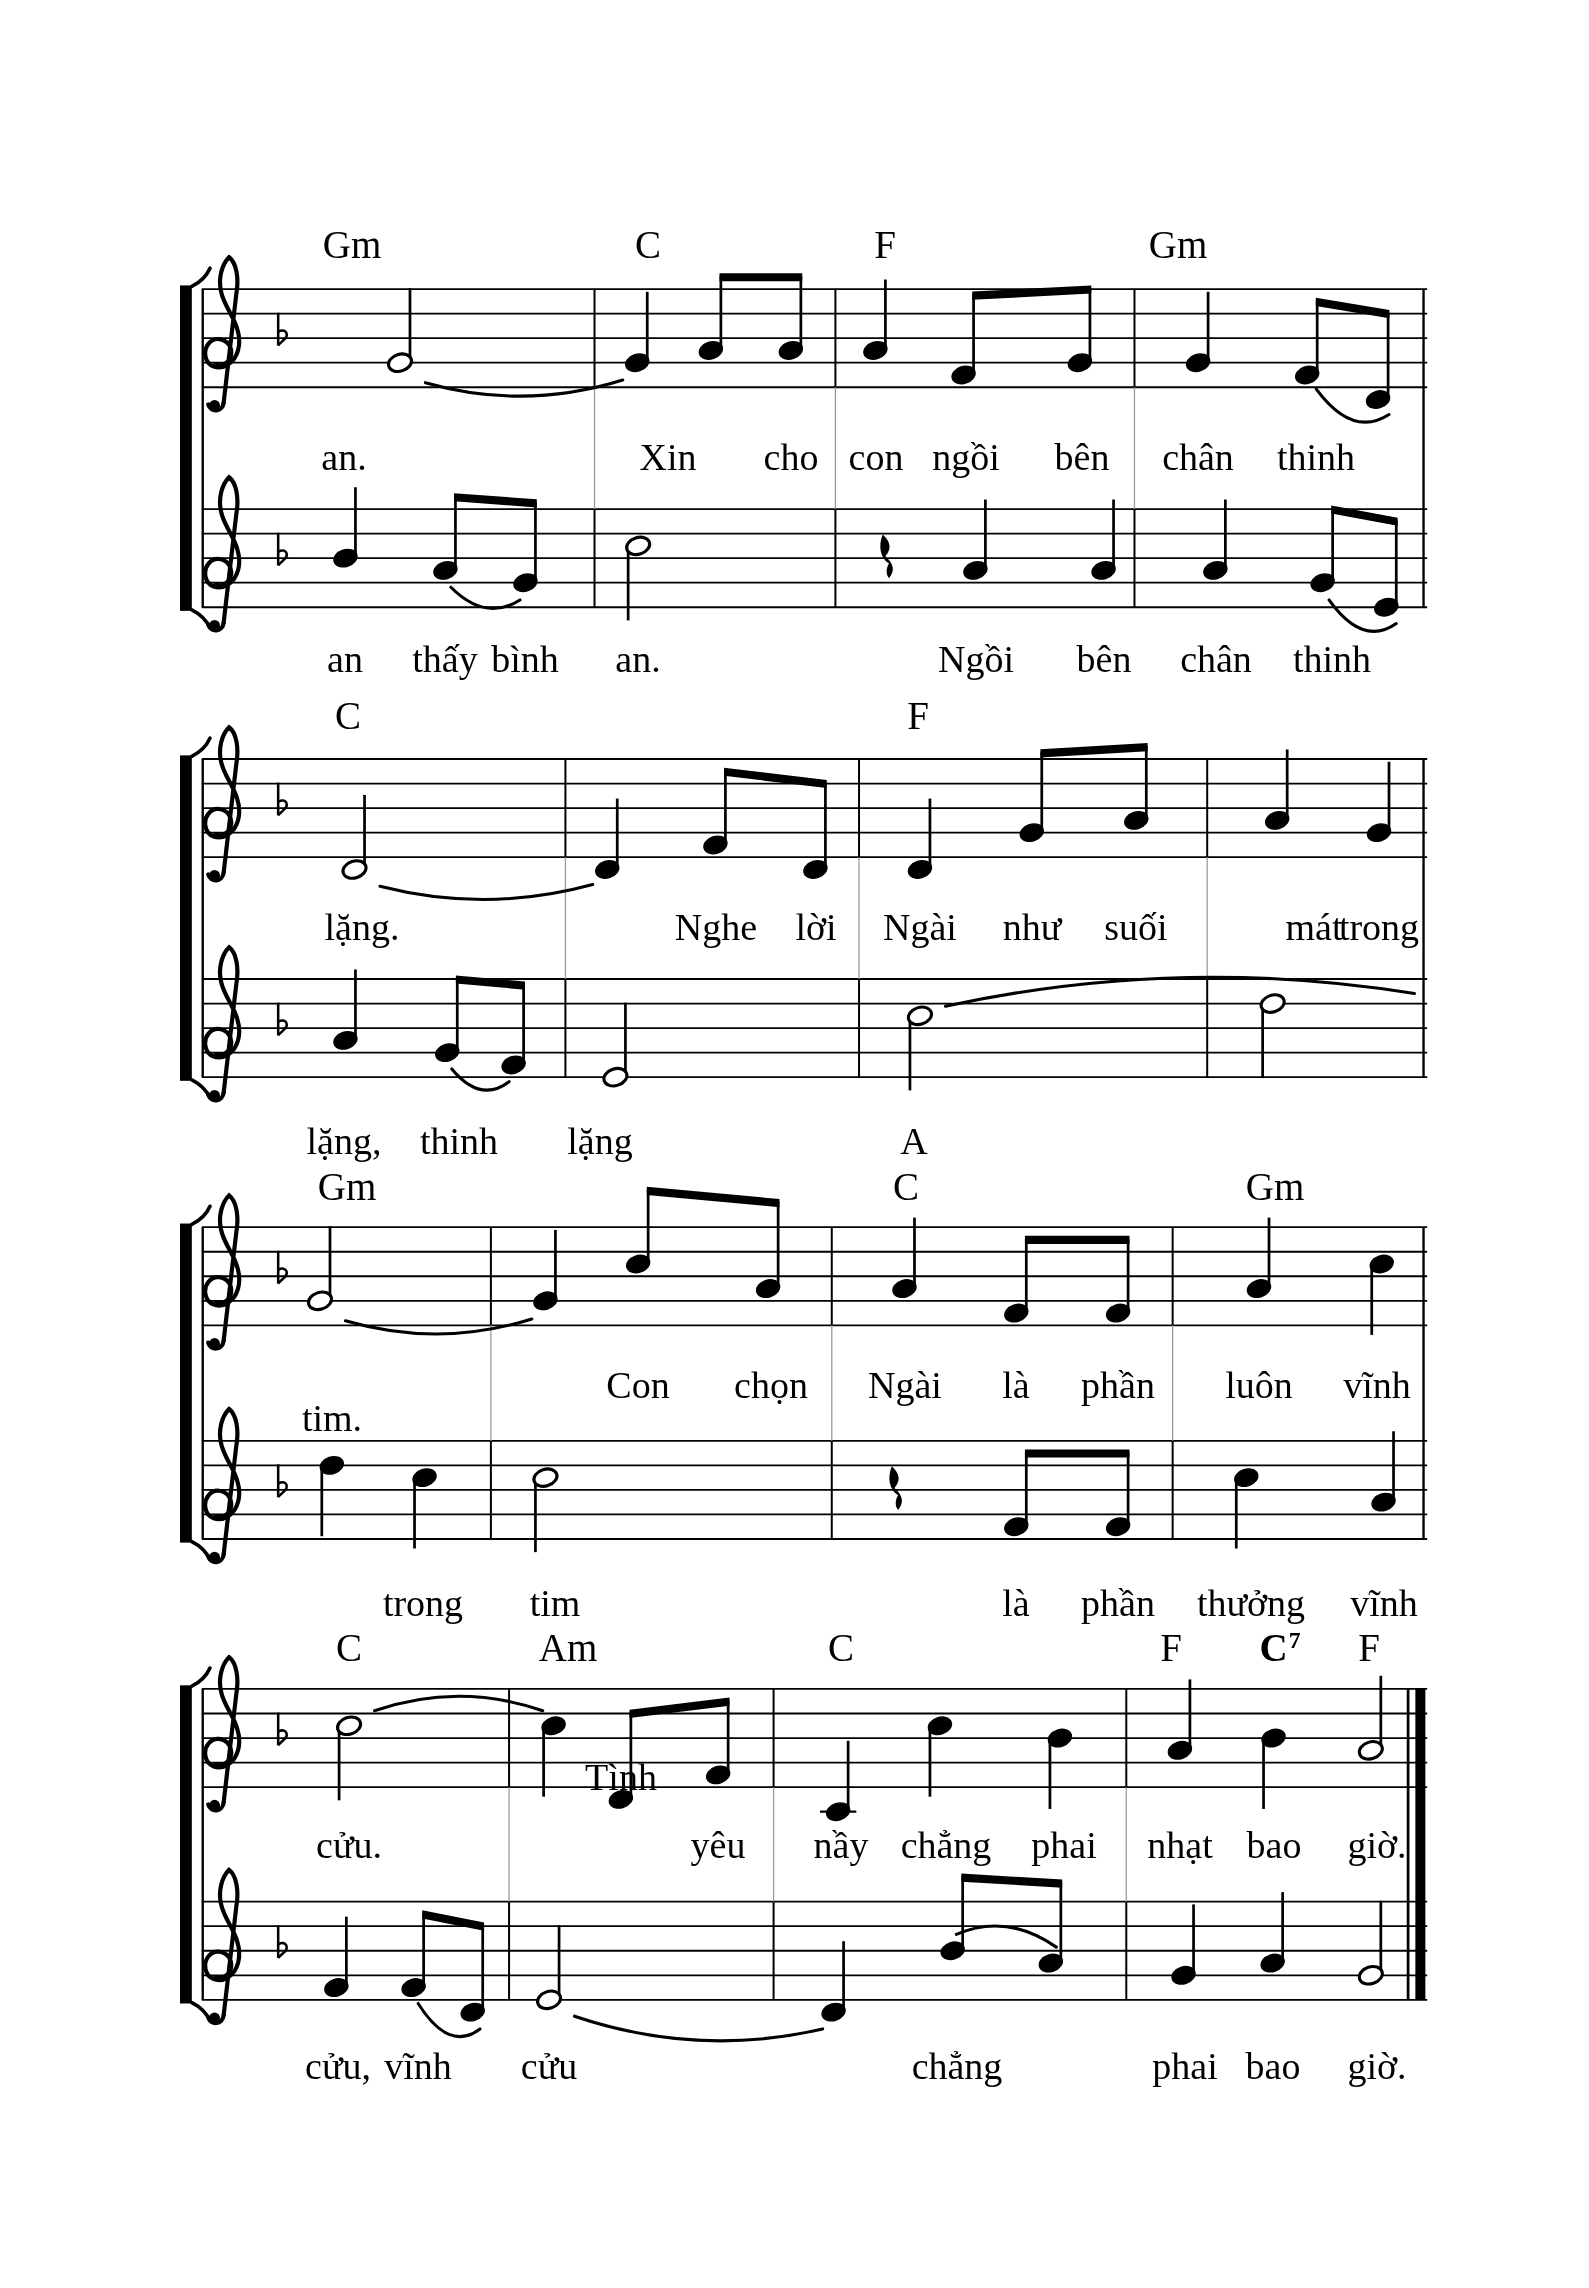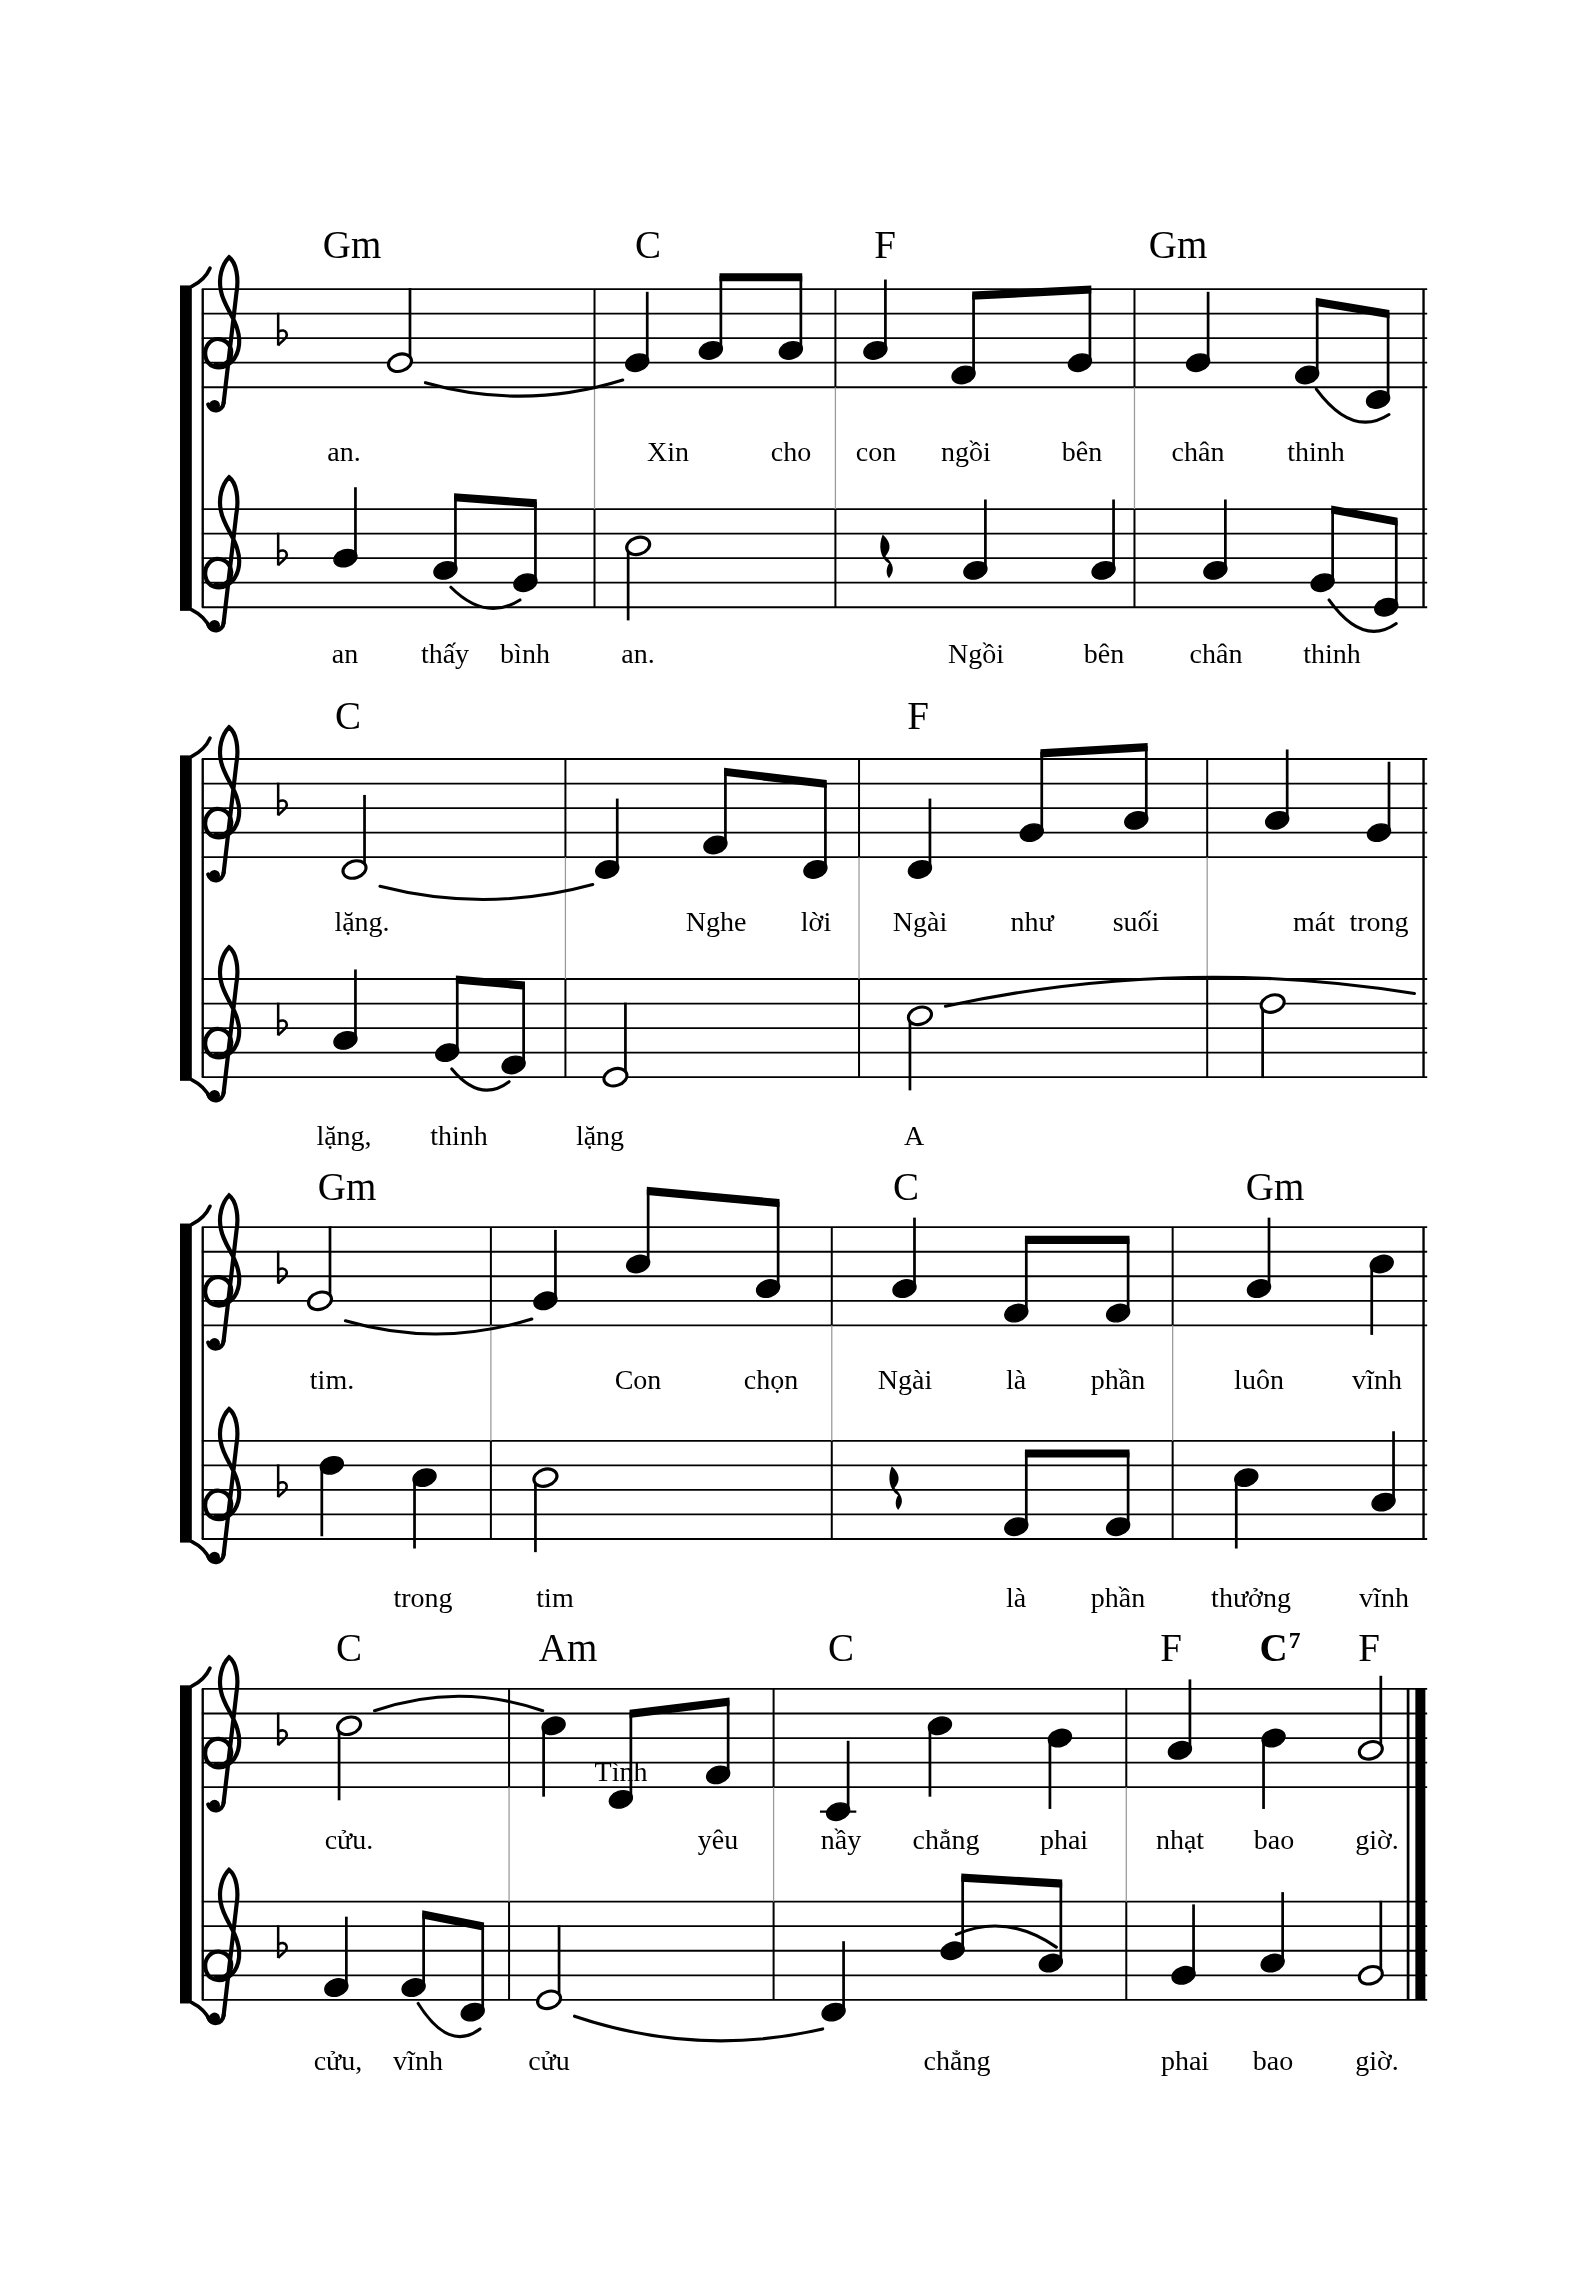--- a/index.html
+++ b/index.html
@@ -3,21 +3,21 @@
 <meta charset="utf-8">
 <style>
   html,body{margin:0;padding:0;background:#fff;}
   .page{position:relative;width:1589px;height:2288px;background:#ffffff;overflow:hidden;
         font-family:"Liberation Serif","DejaVu Serif",serif;color:#000;}
   #score{position:absolute;left:0;top:0;}
   #overlay{position:absolute;left:0;top:0;width:100%;height:100%;}
   .chord{position:absolute;transform:translateX(-50%);font-size:39px;line-height:1;
          white-space:nowrap;color:#000;}
   .chord-sup{font-size:23.6px;vertical-align:12.7px;margin-left:0.9px;}
-  .lyric{position:absolute;transform:translateX(-50%);font-size:28px;line-height:1;
+  .lyric{position:absolute;transform:translateX(-50%);font-size:38px;line-height:1;
          white-space:nowrap;color:#000;}
   .imprimatur{position:absolute;left:831px;top:2095px;transform:translateX(-50%);
               font-size:41px;line-height:1;color:#000;}
   .footer{position:absolute;top:2131px;left:50%;transform:translateX(-50%);
           display:flex;align-items:center;gap:12.7px;}
   .footer-text{font-family:"DejaVu Serif","Liberation Serif",serif;font-size:25.5px;
                color:#3a3a3a;letter-spacing:0.5px;}
 </style>
 </head>
 <body>
@@ -395,21 +395,21 @@
       <div class="lyric" style="left: 1032px; top: 908px;">như</div>
       <div class="lyric" style="left: 1136px; top: 908px;">suối</div>
       <div class="lyric" style="left: 1277px; top: 908px; margin-left: 37px;">mát</div>
       <div class="lyric" style="left: 1379px; top: 908px;">trong</div>
       <div class="lyric" style="left: 344px; top: 1122px;">lặng,</div>
       <div class="lyric" style="left: 459px; top: 1122px;">thinh</div>
       <div class="lyric" style="left: 600px; top: 1122px;">lặng</div>
       <div class="lyric" style="left: 914px; top: 1122px;">A</div>
       <div class="chord" style="left: 348px; top: 696px;">C</div>
       <div class="chord" style="left: 918px; top: 696px;">F</div>
-      <div class="lyric" style="left: 332px; top: 1366px;">tim.</div>
+      <div class="lyric" style="left: 332px; top: 1399px;">tim.</div>
       <div class="lyric" style="left: 638px; top: 1366px;">Con</div>
       <div class="lyric" style="left: 771px; top: 1366px;">chọn</div>
       <div class="lyric" style="left: 905px; top: 1366px;">Ngài</div>
       <div class="lyric" style="left: 1016px; top: 1366px;">là</div>
       <div class="lyric" style="left: 1118px; top: 1366px;">phần</div>
       <div class="lyric" style="left: 1259px; top: 1366px;">luôn</div>
       <div class="lyric" style="left: 1377px; top: 1366px;">vĩnh</div>
       <div class="lyric" style="left: 423px; top: 1584px;">trong</div>
       <div class="lyric" style="left: 555px; top: 1584px;">tim</div>
       <div class="lyric" style="left: 1016px; top: 1584px;">là</div>

